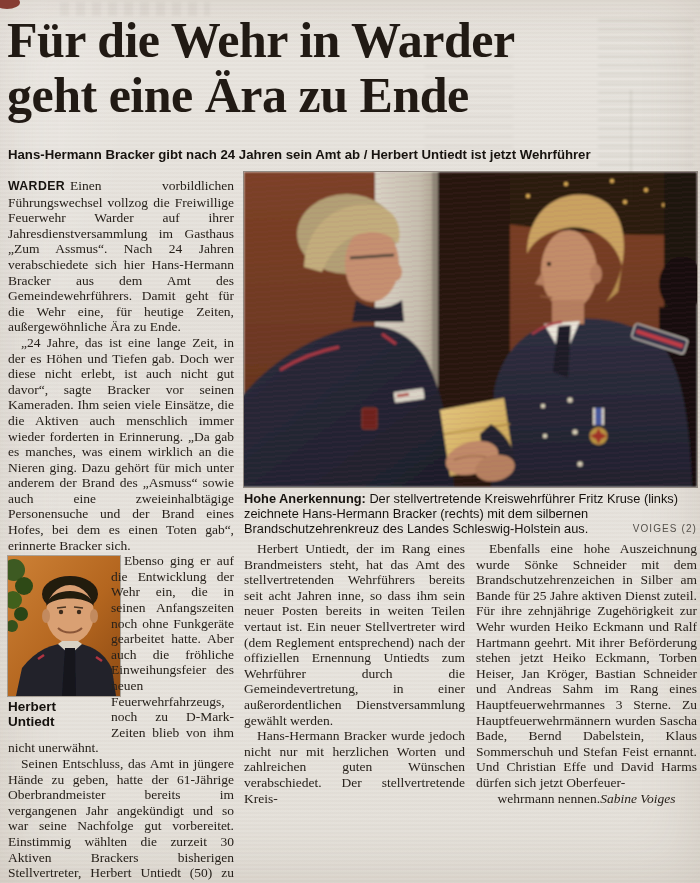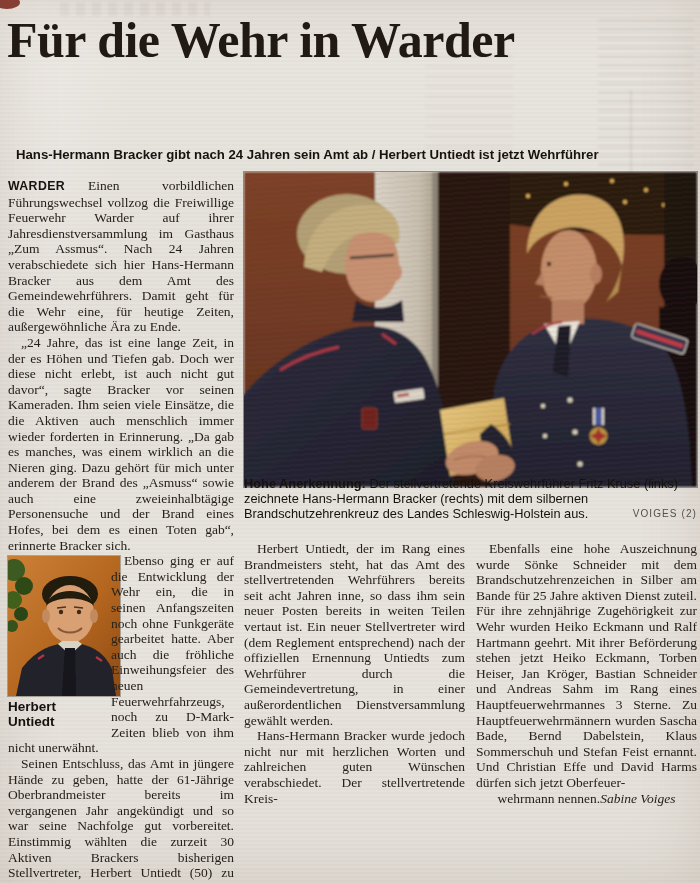--- a/index.html
+++ b/index.html
@@ -31,35 +31,35 @@
   .bleed3{ left:60px; top:2px; width:150px; height:14px; opacity:.45;
     background:repeating-linear-gradient(90deg, rgba(110,100,90,.14) 0 9px, rgba(0,0,0,0) 9px 16px);}
 
   .headline{
     position:absolute; left:7px; top:13px; margin:0; width:680px;
     font-family:"Liberation Serif", serif; font-weight:700;
     font-size:50px; line-height:55px; letter-spacing:-.5px; color:#211a14;
   }
   .hl-line{display:block;}
   .subheadline{
-    position:absolute; left:16px; top:147px; width:680px;
+    position:absolute; left:8px; top:147px; width:680px;
     font-family:"Liberation Sans", sans-serif; font-weight:700;
     font-size:13.2px; line-height:16px; color:#17130f;
   }
 
   .col p{
     margin:0; text-align:justify; hyphens:none;
     font-size:13.5px; line-height:15.6px; color:#27211b;
   }
   .col p.ind{ text-indent:13px; }
   .col1{ position:absolute; left:8px; top:178px; width:226px; }
 
   .lead{
     font-family:"Liberation Sans", sans-serif; font-weight:700;
-    font-size:12.3px; letter-spacing:.4px; color:#17130f; margin-right:23px;
+    font-size:12.3px; letter-spacing:.4px; color:#17130f; margin-right:5px;
   }
 
   .portrait-fig{ float:left; width:94px; margin:3px 9px 1px 0; display:block; }
   .portrait-fig svg{ display:block; width:112px; height:140px; outline:1px solid rgba(60,45,30,.35); }
   .portrait-cap{
     display:block; margin-top:3px;
     font-family:"Liberation Sans", sans-serif; font-weight:700;
     font-size:13.5px; line-height:15px; color:#15110d; text-indent:0;
   }
 
@@ -67,21 +67,21 @@
     position:absolute; left:244px; top:172px; width:453px; height:315px;
     outline:1px solid rgba(45,32,22,.45);
   }
   .main-photo svg{ display:block; width:100%; height:100%; }
   .halftone{
     position:absolute; inset:0; pointer-events:none;
     background:repeating-linear-gradient(176deg, rgba(165,70,120,.06) 0 2px, rgba(0,0,0,0) 2px 5px);
   }
 
   .photo-caption{
-    position:absolute; left:244px; top:476px; width:453px;
+    position:absolute; left:244px; top:491px; width:453px;
     font-family:"Liberation Sans", sans-serif;
     font-size:12.8px; line-height:15.2px; color:#16120e; text-align:left;
   }
   .photo-caption b{ font-weight:700; }
   .credit{
     position:absolute; right:0; bottom:0;
     font-family:"Liberation Sans", sans-serif; font-weight:400;
     font-size:10px; letter-spacing:1.1px; color:#54504a;
   }
 
@@ -99,20 +99,21 @@
 
 <div class="page">
 
   <div class="corner-mark"></div>
   <div class="bleed bleed1"></div>
   <div class="bleed bleed2"></div>
   <div class="bleed bleed3"></div>
 
   <h1 class="headline">
       <span class="hl-line">Für die Wehr in Warder</span>
+      <span class="hl-line">geht eine Ära zu Ende</span>
     </h1>
 
   <div class="subheadline">Hans-Hermann Bracker gibt nach 24 Jahren sein Amt ab / Herbert Untiedt ist jetzt Wehrführer</div>
 
   <div class="col col1">
     <p><span class="lead">WARDER</span><span>Einen vorbildlichen Führungswechsel vollzog die Freiwillige Feuerwehr Warder auf ihrer Jahresdienstversammlung im Gasthaus „Zum Assmus“. Nach 24 Jahren verabschiedete sich hier Hans-Hermann Bracker aus dem Amt des Gemeindewehrführers. Damit geht für die Wehr eine, für heutige Zeiten, außergewöhnliche Ära zu Ende.</span></p>
     <p class="ind">„24 Jahre, das ist eine lange Zeit, in der es Höhen und Tiefen gab. Doch wer diese nicht erlebt, ist auch nicht gut davor“, sagte Bracker vor seinen Kameraden. Ihm seien viele Einsätze, die die Aktiven auch menschlich immer wieder forderten in Erinnerung. „Da gab es manches, was einem wirklich an die Nieren ging. Dazu gehört für mich unter anderem der Brand des „Asmuss“ sowie auch eine zweieinhalbtägige Personensuche und der Brand eines Hofes, bei dem es einen Toten gab“, erinnerte Bracker sich.</p>
     <p class="ind">
       <span class="portrait-fig">
         <svg viewBox="0 0 112 140">

